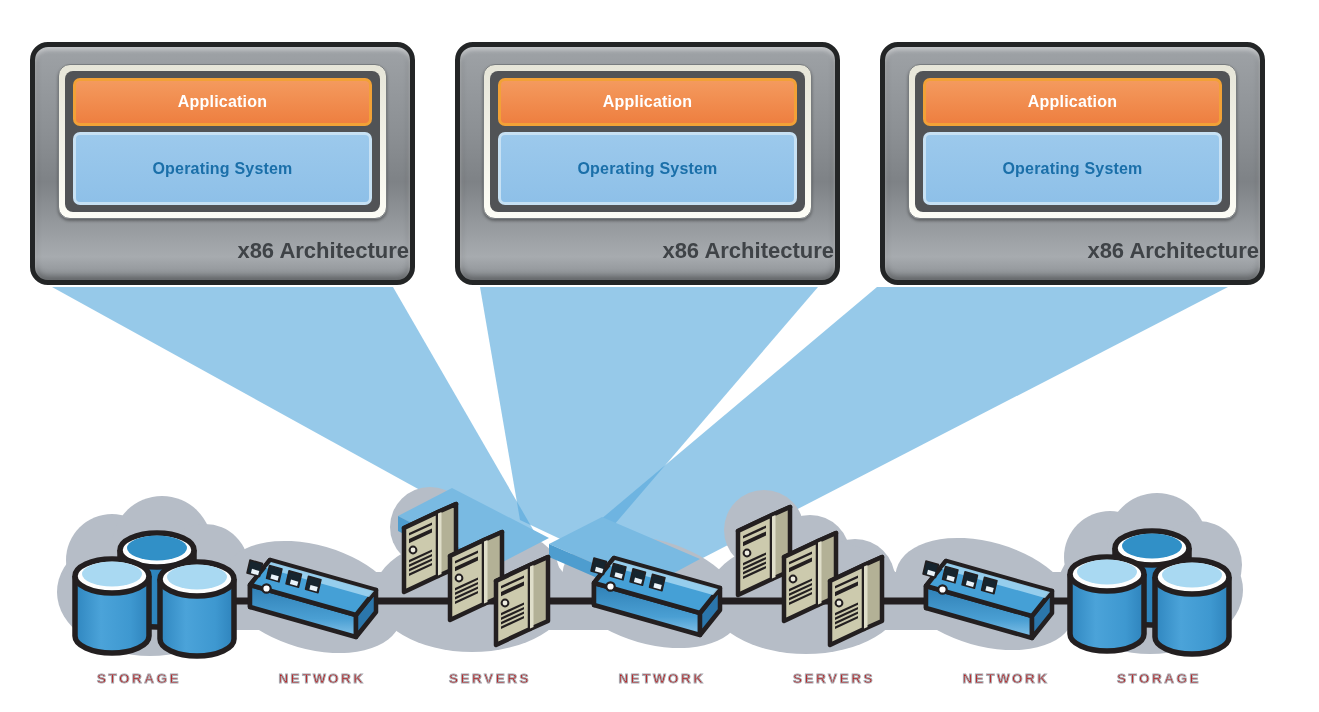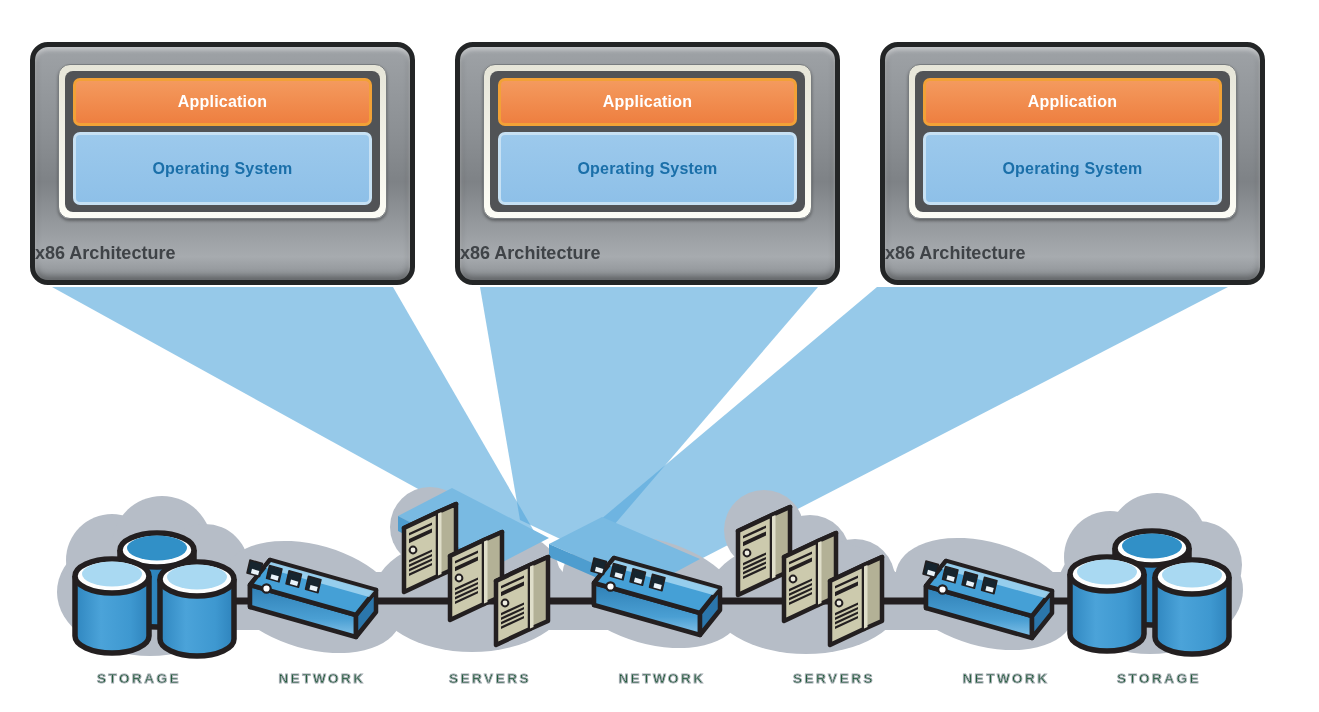--- a/index.html
+++ b/index.html
@@ -35,29 +35,29 @@
     flex:0 0 48px;
     background:linear-gradient(180deg,#f49a5e 0%,#ee7f40 100%);
     border:3px solid #f2a137;color:#ffffff;
   }
   .bar-os{
     flex:1 1 auto;
     background:linear-gradient(180deg,#9cc9ec 0%,#8ec0e8 100%);
     border:3px solid #c7e1f4;color:#1a6fa9;text-align:center;
   }
   .arch{
-    position:absolute;left:0;right:1px;bottom:16px;text-align:left;
-    font-weight:bold;font-size:18px;color:#3f4347;
+    position:absolute;left:0;right:1px;bottom:16px;text-align:right;
+    font-weight:bold;font-size:22px;color:#3f4347;
   }
 
   
   .infra-label{
     position:absolute;top:671px;transform:translateX(-50%);z-index:2;
     font-weight:bold;font-size:13.5px;letter-spacing:2.5px;
-    color:#14532d;-webkit-text-stroke:0.9px #a9afb6;
+    color:#b91c1c;-webkit-text-stroke:0.9px #a9afb6;
     text-shadow:0 0 1px #b9bfc6;white-space:nowrap;
   }
   .il1{left:139px;} .il2{left:322px;} .il3{left:490px;} .il4{left:662px;}
   .il5{left:834px;} .il6{left:1006px;} .il7{left:1159px;}
 </style>
 </head>
 <body>
 
 <div class="stage">
 

